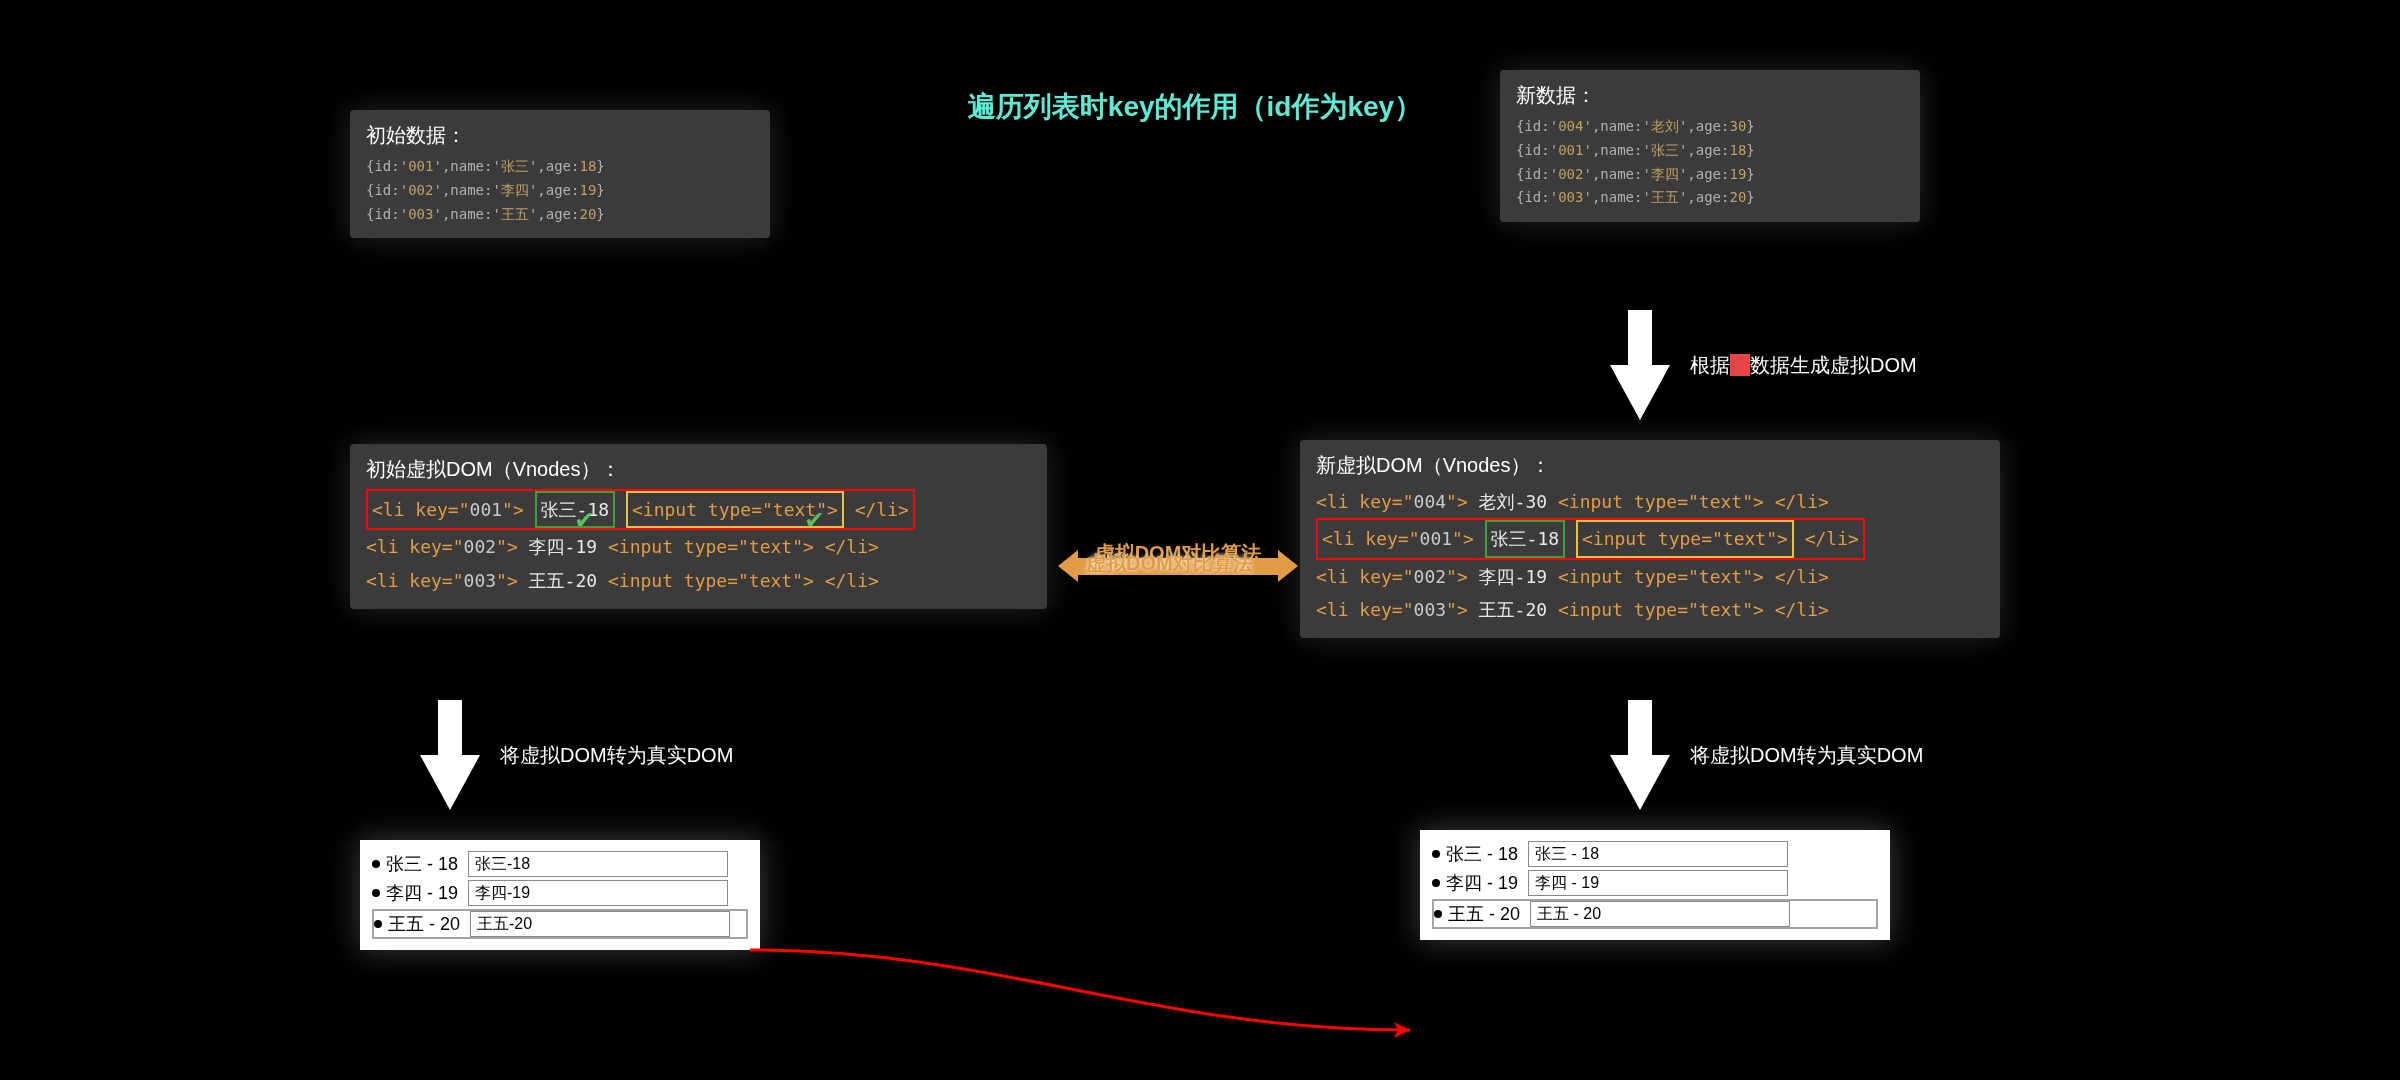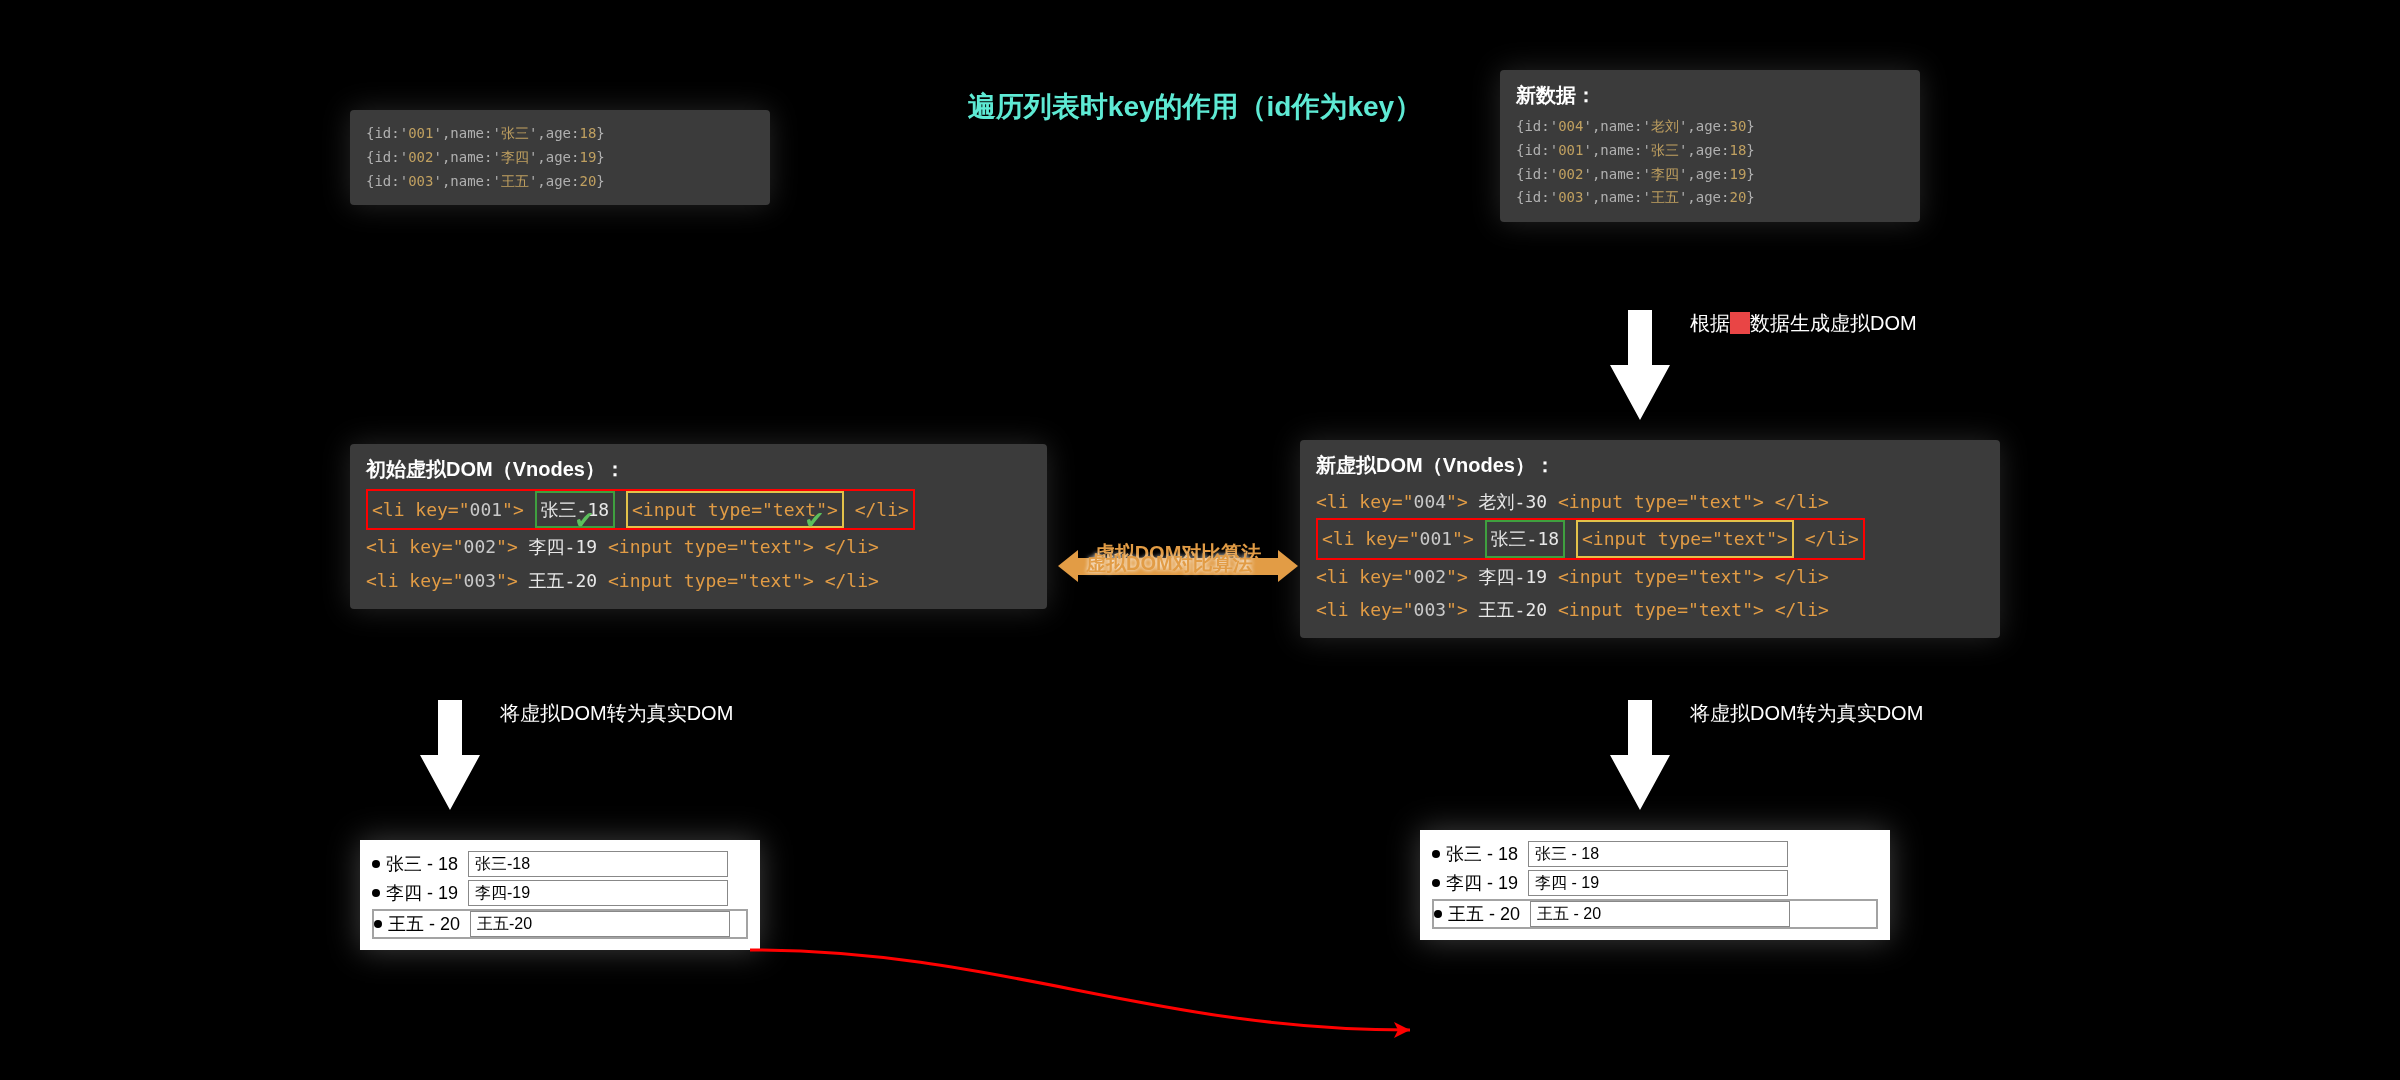--- a/index.html
+++ b/index.html
@@ -30,21 +30,21 @@
   .panel {
     position: absolute;
     background: #3b3b3b;
     border-radius: 4px;
     box-shadow: 0 0 30px rgba(255,255,255,0.15);
     padding: 12px 16px;
     color: #fff;
   }
   .panel-heading {
     font-size: 20px;
-    font-weight: bold;
+    font-weight: normal;
     color: #fff;
     margin-bottom: 6px;
   }
   .code-line {
     font-family: Consolas, monospace;
     font-size: 14px;
     color: #b0b0b0;
     white-space: nowrap;
     line-height: 1.7;
   }
@@ -77,20 +77,21 @@
   }
   .check {
     position: absolute;
     color: #5cbf5c;
     font-size: 28px;
     font-weight: bold;
   }
   .arrow-down {
     position: absolute;
     display: flex;
+    align-items: center;
   }
   .arrow-down svg { display: block; }
   .arrow-label {
     color: #fff;
     font-size: 20px;
     margin-left: 20px;
     white-space: nowrap;
   }
   .red-word { color: #e94545; }
   .diff-box {
@@ -144,20 +145,21 @@
   }
 </style>
 </head>
 <body>
 
 <div class="stage">
 
   <div class="title">遍历列表时key的作用（id作为key）</div>
 
   <div class="panel" style="left:20px; top:70px; width:420px;">
+    <div class="panel-heading">初始数据：</div>
     <div id="left-data-rows">
         <div class="code-line">{id:'<span class="str">001</span>',name:'<span class="str">张三</span>',age:<span class="str">18</span>}</div>
         <div class="code-line">{id:'<span class="str">002</span>',name:'<span class="str">李四</span>',age:<span class="str">19</span>}</div>
         <div class="code-line">{id:'<span class="str">003</span>',name:'<span class="str">王五</span>',age:<span class="str">20</span>}</div>
       </div>
   </div>
 
 
   <div class="panel" style="left:20px; top:404px; width:697px;">
     <div class="panel-heading">初始虚拟DOM（Vnodes）：</div>

